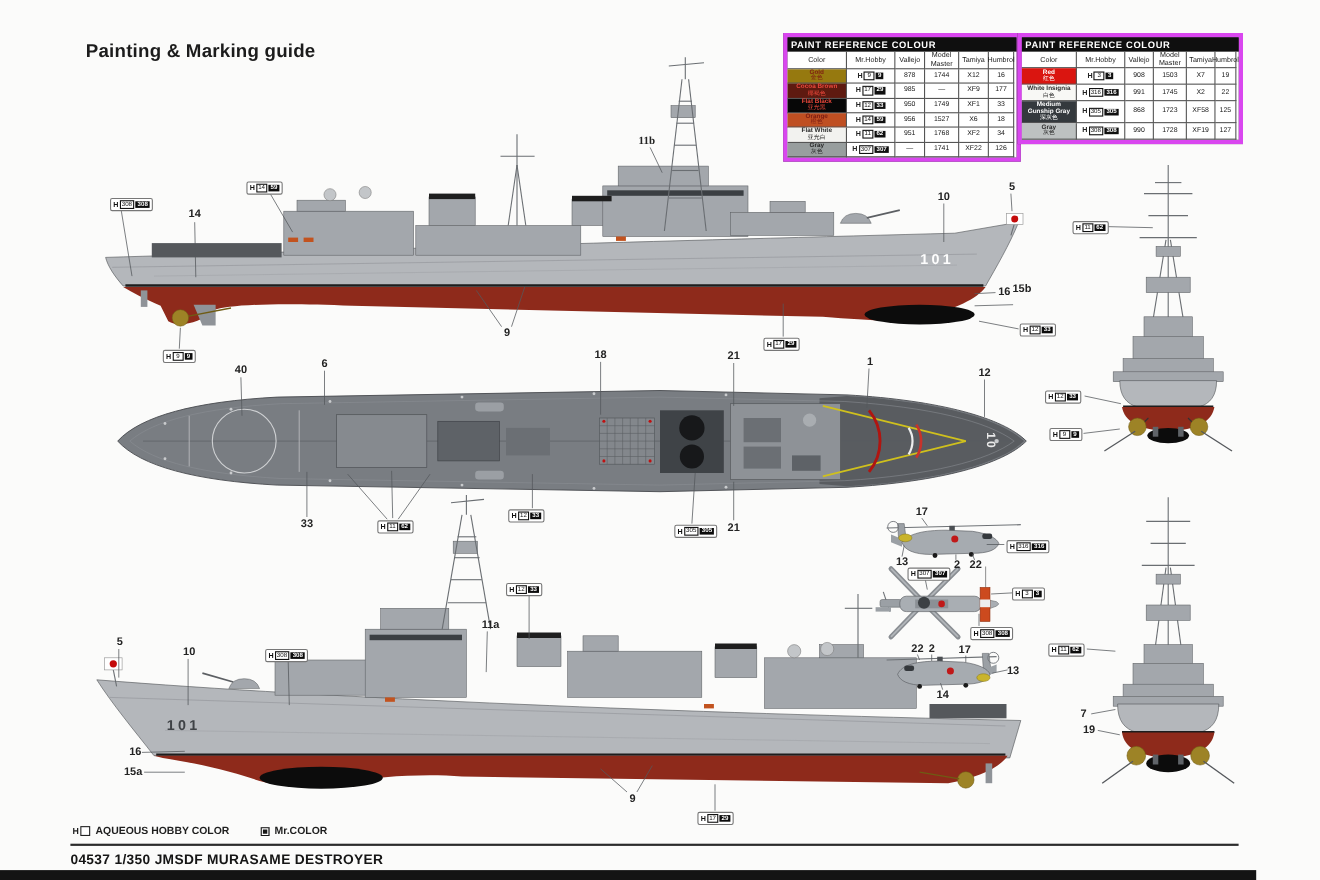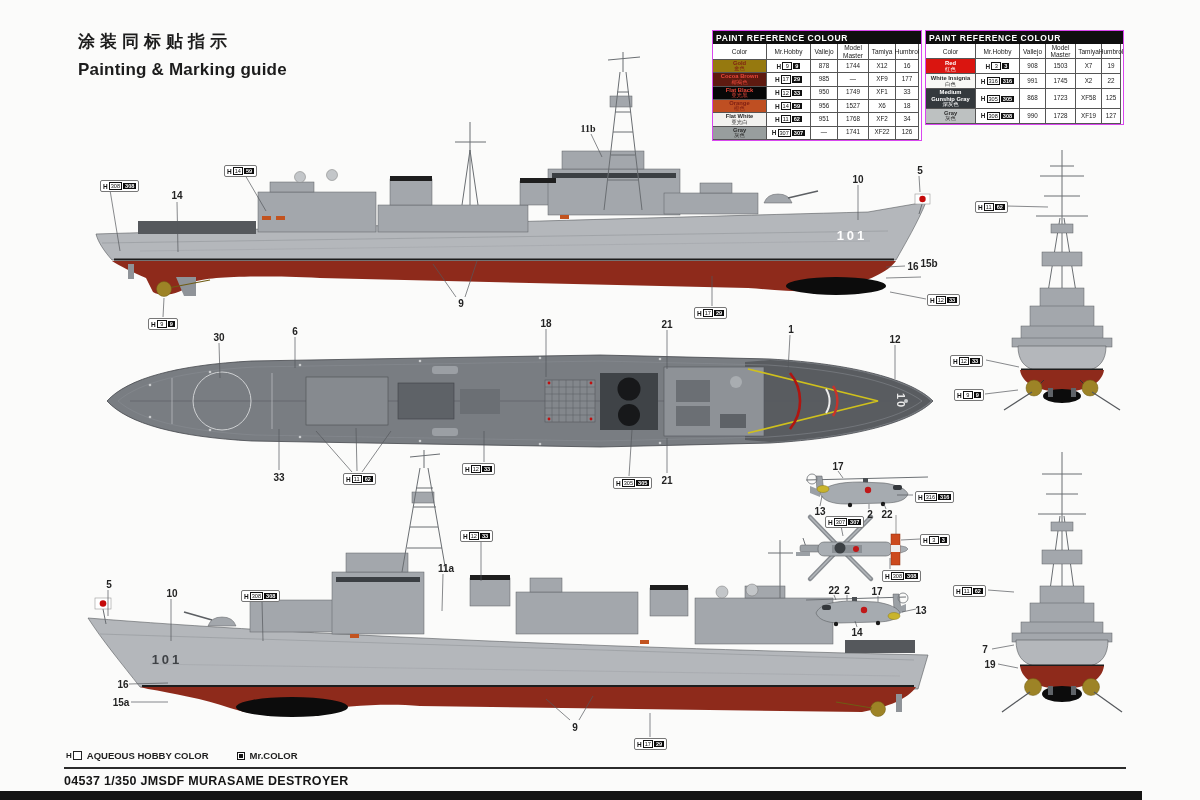--- a/index.html
+++ b/index.html
@@ -1,21 +1,21 @@
 <!DOCTYPE html>
 <html><head>
 <meta charset="utf-8">
 <style>
   html,body{margin:0;padding:0;background:#fff}
   #sheet{position:relative;width:1200px;height:800px;background:#fbfbfa;font-family:"Liberation Sans",sans-serif;overflow:hidden}
   #art{position:absolute;left:0;top:0}
   .hdr{position:absolute;left:78px;top:30px;color:#1c1c1c}
   .tcn{font-size:17px;font-weight:bold;letter-spacing:5px}
   .ten{font-size:17px;font-weight:bold;margin-top:7px;letter-spacing:.2px}
-  .ptable{position:absolute;background:#404040;border:1px solid #d946ef}
+  .ptable{position:absolute;background:#404040;border:4px solid #d946ef}
   .t1{left:712px;top:30px;width:208px}
   .t2{left:925px;top:30px;width:197px}
   .ptitle{background:#0f0f0f;color:#fff;font-weight:bold;font-size:8.5px;letter-spacing:.6px;padding:2px 3px 1px 3px}
   .tgrid{background:#fff}
   .trow{display:grid}
   .t1 .trow{grid-template-columns:54px 44px 27px 31px 27px 23px}
   .t2 .trow{grid-template-columns:50px 44px 26px 30px 26px 19px}
   .tcell{border-right:.5px solid #555;border-bottom:.5px solid #555;display:flex;align-items:center;justify-content:center;font-size:6.3px;color:#222;text-align:center;min-height:12px;line-height:1.1;padding:0 1px}
   .th{min-height:15px;font-size:6.5px}
   .t2 .tcell{min-height:14px}
@@ -372,21 +372,20 @@
     <line x1="890" y1="569" x2="890" y2="558"></line>
     <line x1="834" y1="595" x2="836" y2="600"></line>
     <line x1="847" y1="595" x2="847" y2="601"></line>
     <line x1="878" y1="596" x2="878" y2="602"></line>
     <line x1="916" y1="609" x2="902" y2="612"></line>
     <line x1="857" y1="627" x2="855" y2="621"></line>
   </g>
 </svg>
 
   <header class="hdr">
-    <div class="tcn">涂装同标贴指示</div>
     <div class="ten">Painting &amp; Marking guide</div>
   </header>
 
   <section class="ptable t1">
     <div class="ptitle">PAINT REFERENCE COLOUR</div>
     <div class="tgrid">
         <div class="trow">
           <div class="tcell th">Color</div>
           <div class="tcell th">Mr.Hobby</div>
           <div class="tcell th">Vallejo</div>
@@ -656,21 +655,21 @@
     <span class="pw">9</span>
     <span class="pb">9</span>
   </span>
       <span class="plabel" style="left: 177px; top: 195px;">14</span>
       <span class="plabel" style="left: 588px; top: 128px; font-family: Liberation Serif, serif;">11b</span>
       <span class="plabel" style="left: 858px; top: 179px;">10</span>
       <span class="plabel" style="left: 920px; top: 170px;">5</span>
       <span class="plabel" style="left: 913px; top: 266px;">16</span>
       <span class="plabel" style="left: 929px; top: 263px;">15b</span>
       <span class="plabel" style="left: 461px; top: 303px;">9</span>
-      <span class="plabel" style="left: 219px; top: 337px;">30</span>
+      <span class="plabel" style="left: 219px; top: 337px;">40</span>
       <span class="plabel" style="left: 295px; top: 331px;">6</span>
       <span class="plabel" style="left: 546px; top: 323px;">18</span>
       <span class="plabel" style="left: 667px; top: 324px;">21</span>
       <span class="plabel" style="left: 791px; top: 329px;">1</span>
       <span class="plabel" style="left: 895px; top: 339px;">12</span>
       <span class="plabel" style="left: 279px; top: 477px;">33</span>
       <span class="plabel" style="left: 667px; top: 480px;">21</span>
       <span class="plabel" style="left: 109px; top: 584px;">5</span>
       <span class="plabel" style="left: 172px; top: 593px;">10</span>
       <span class="plabel" style="left: 446px; top: 568px;">11a</span>

